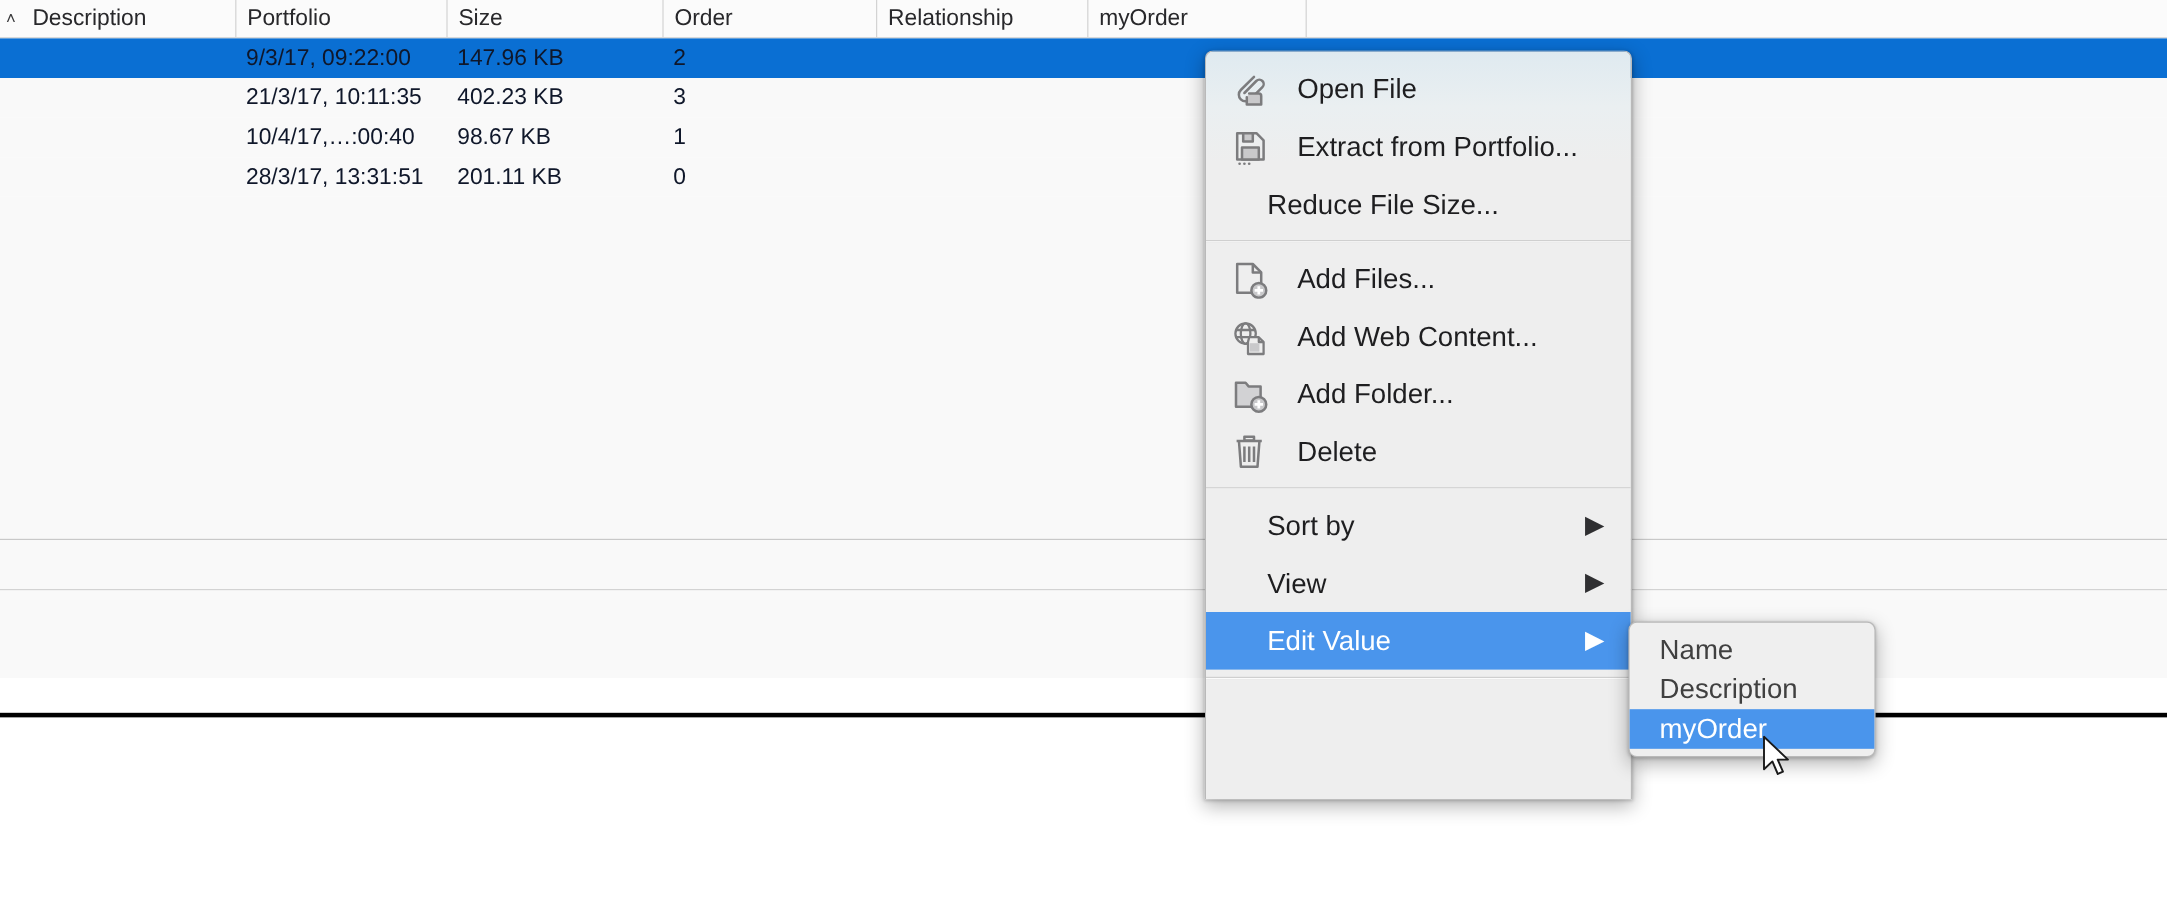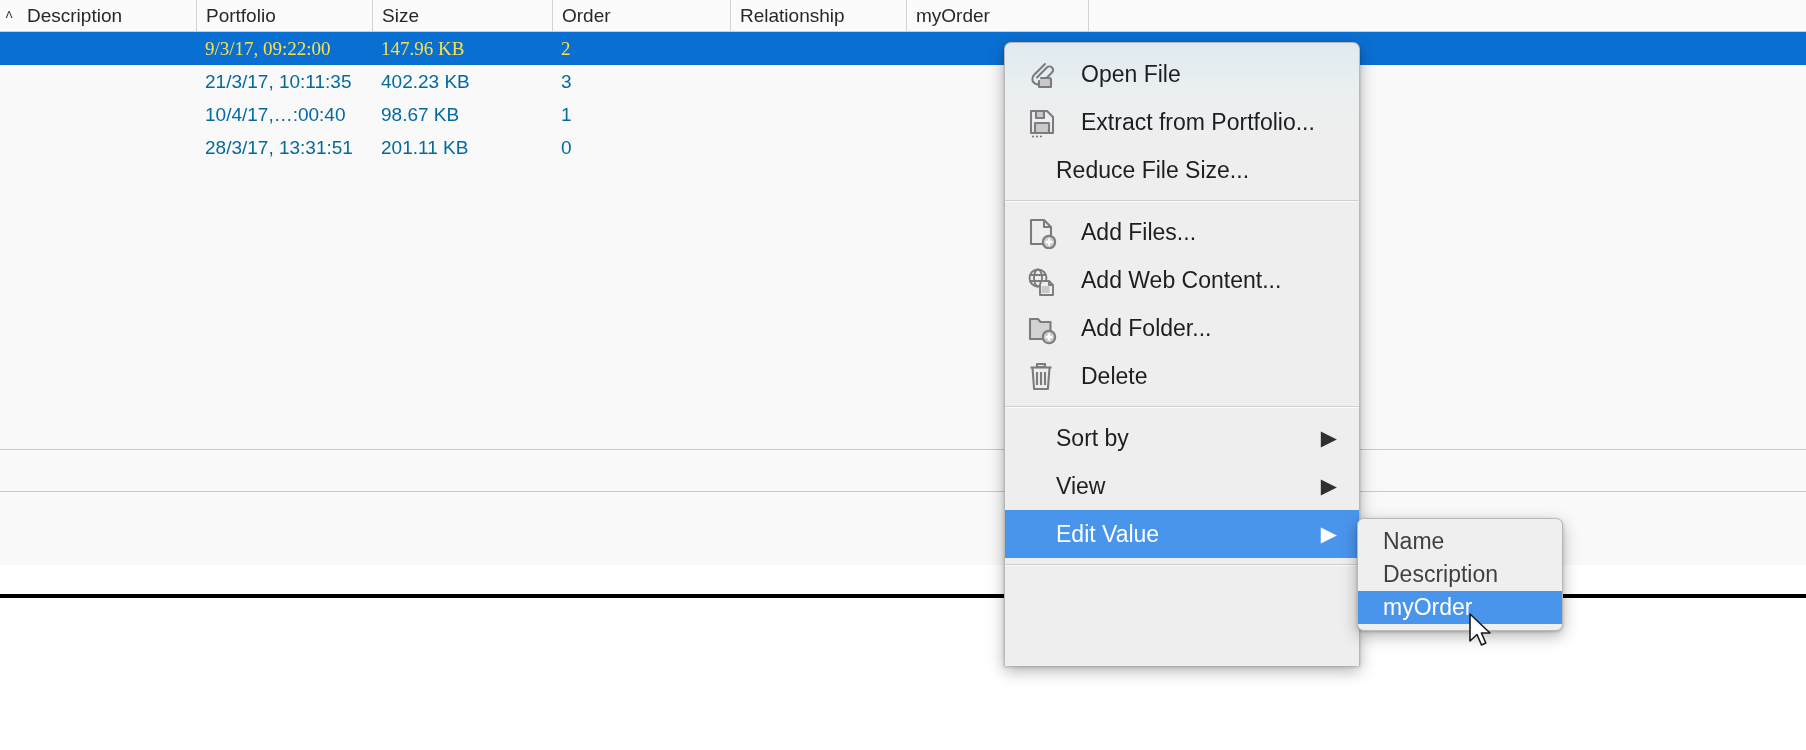--- a/index.html
+++ b/index.html
@@ -69,27 +69,27 @@
     height: 33px;
     background: #f9f9f9;
   }
   .trow.selected { background: #0a6fd3; }
   .cell {
     position: absolute;
     top: 0;
     height: 33px;
     line-height: 33px;
     font-size: 19px;
-    color: #0369a1;
+    color: #0f172a;
     white-space: nowrap;
     overflow: hidden;
     padding-left: 9px;
     box-sizing: border-box;
   }
-  .trow.selected .cell { color: #fde047; font-family: Liberation Serif, serif; }
+  .trow.selected .cell { color: #0f172a; }
 
   
   .filler {
     position: absolute;
     left: 0;
     width: 1806px;
     background: #f9f9f9;
   }
   .hdiv {
     position: absolute;

